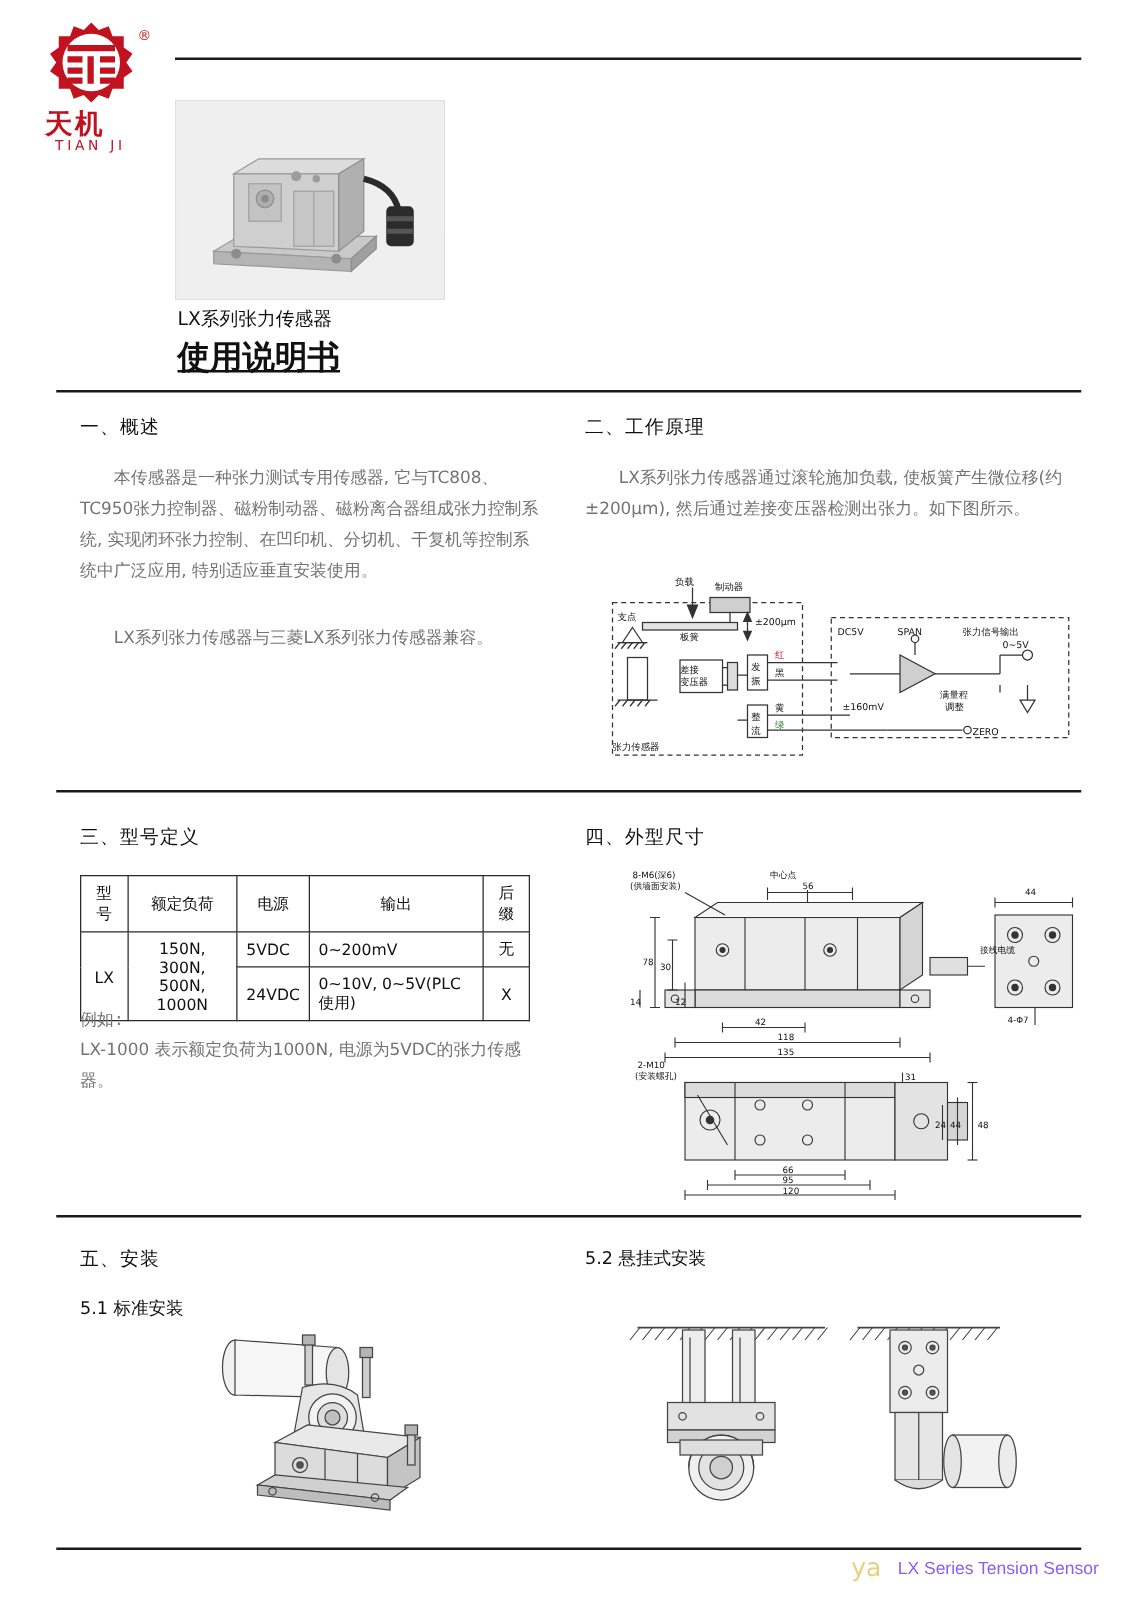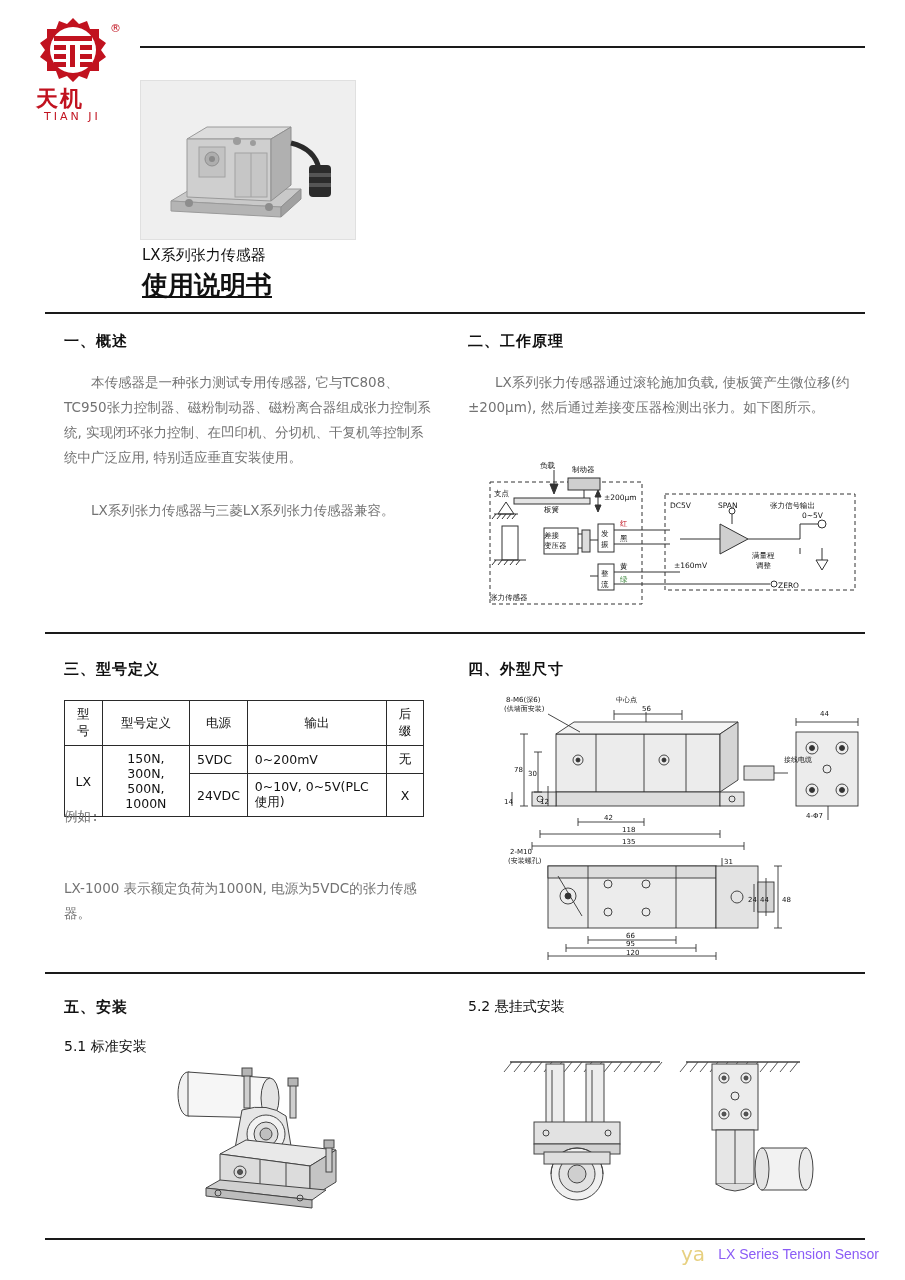--- a/index.html
+++ b/index.html
@@ -29,21 +29,21 @@
   .header-photo {
     position:absolute; left:140px; top:80px; width:216px; height:160px;
     background: linear-gradient(180deg,#f2f2f2 0%,#e9e9e9 100%);
     border:1px solid #e0e0e0;
     overflow:hidden;
   }
   .title-sub { position:absolute; left:142px; top:246px; font-size:15px; color:#111; }
   .title-main { position:absolute; left:142px; top:268px; font-size:26px; font-weight:bold; color:#111;text-decoration:underline; }
 
   
-  .sec-h { position:absolute; font-size:15px; font-weight:bold; color:#111; letter-spacing:1px;}
+  .sec-h { position:absolute; font-size:15px; font-weight:normal; color:#111; letter-spacing:1px;}
   .sub-h { position:absolute; font-size:14px; color:#111; }
 
   
   .para { position:absolute; font-size:13.5px; line-height:25px; color:#737373; }
 
   
   table.spec { position:absolute; border-collapse:collapse; font-size:12.5px;padding-left:20px; }
   table.spec td, table.spec th {
     border:1px solid #2a2a2a; padding:5px 7px; text-align:left; font-weight:normal; color:#111;
   }
@@ -233,21 +233,21 @@
 </div>
 
 <div class="rule" style="left:45px; top:632px; width:820px;"></div>
 
 <div class="sec-h" style="left:64px; top:660px;">三、型号定义</div>
 
 <table class="spec" style="left:64px; top:700px; width:360px;">
   <thead>
     <tr>
       <th>型号</th>
-      <th>型号定义</th>
+      <th>额定负荷</th>
       <th>电源</th>
       <th>输出</th>
       <th>后缀</th>
     </tr>
   </thead>
   <tbody>
     <tr>
       <td rowspan="2" class="tbl-cen">LX</td>
       <td rowspan="2" class="tbl-cen" style="white-space:pre-line">150N, 300N,
 500N, 1000N</td>
@@ -257,21 +257,21 @@
     </tr>
     <tr>
       <td>24VDC</td>
       <td>0~10V, 0~5V(PLC使用)</td>
       <td class="tbl-cen">X</td>
     </tr>
   </tbody>
 </table>
 
 <div class="para" style="left:64px; top:805px; width:360px;font-family:Liberation Mono, monospace;">例如:</div>
-<div class="para" style="left:64px; top:828px; width:360px;margin-top:48px;">LX-1000  表示额定负荷为1000N, 电源为5VDC的张力传感器。</div>
+<div class="para" style="left:64px; top:828px; width:360px;">LX-1000  表示额定负荷为1000N, 电源为5VDC的张力传感器。</div>
 
 <div class="sec-h" style="left:468px; top:660px;">四、外型尺寸</div>
 
 <div class="fig" style="left:496px; top:690px; width:395px; height:270px;">
 <svg width="395" height="270" viewBox="0 0 395 270">
   <g stroke="#333" fill="none" stroke-width="0.9">
 
     <rect x="60" y="44" width="164" height="58" fill="#ececec"></rect>
     <rect x="60" y="102" width="164" height="14" fill="#dcdcdc"></rect>
     <rect x="36" y="102" width="24" height="14" fill="#e4e4e4"></rect>

